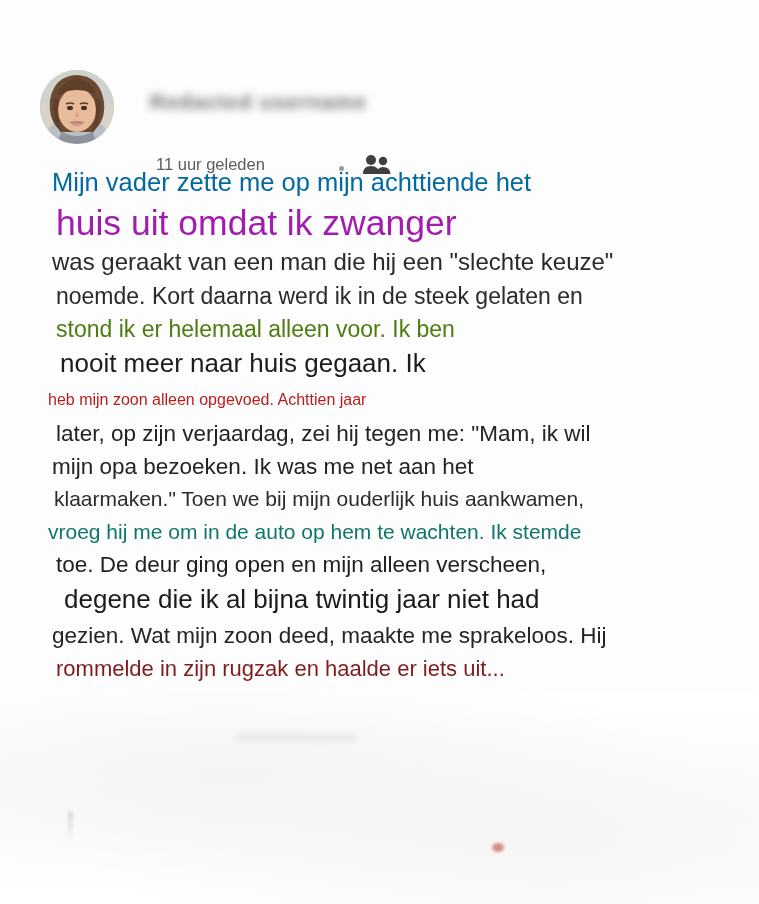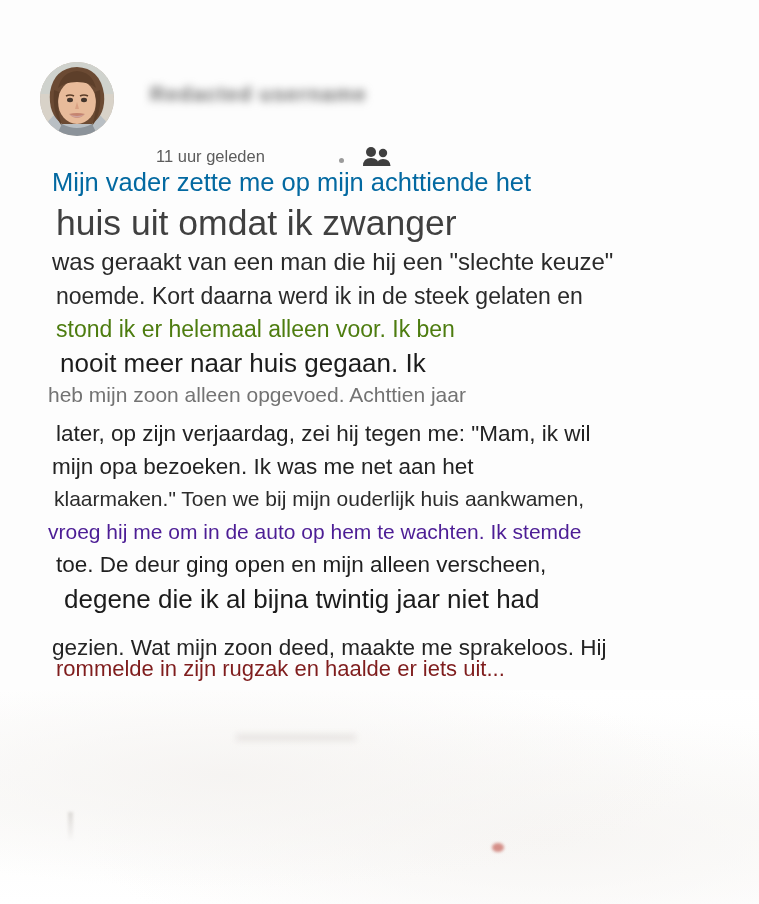--- a/index.html
+++ b/index.html
@@ -65,21 +65,21 @@
     height: 7px;
     background: rgba(196,190,186,0.3);
     filter: blur(3px);
     pointer-events: none;
   }
 
   
   .header {
     position: absolute;
     left: 0;
-    top: 8px;
+    top: 16px;
     width: 702px;
     height: 170px;
   }
   .avatar {
     position: absolute;
     left: 40px;
     top: 54px;
     width: 74px;
     height: 74px;
     border-radius: 50%;
@@ -136,39 +136,39 @@
   
   .body {
     position: absolute;
     left: 0;
     top: 168px;
     width: 759px;
   }
   .line {
     position: absolute;
     white-space: nowrap;
-    color: #404040;
+    color: #a21caf;
     font-weight: 400;
   }
   .line.accent { color: #0369a1; }
 
   .l1  { left: 52px;  top: 0px;   font-size: 25.5px; }
   .l2  { left: 56px;  top: 35px;  font-size: 35.5px; }
   .l3  { left: 52px;  top: 80px;  font-size: 24px;  color: #2a2a2a; }
   .l4  { left: 56px;  top: 115px; font-size: 23px;  color: #2a2a2a; }
   .l5  { left: 56px;  top: 148px; font-size: 23px;  color: #4d7c0f; }
   .l6  { left: 60px;  top: 180px; font-size: 26px;  color: #1c1c1c; }
-  .l7  { left: 48px;  top: 215px; font-size: 21px; color: #737373; }
+  .l7  { left: 48px;  top: 223px; font-size: 16px; color: #b91c1c; }
   .l8  { left: 56px;  top: 253px; font-size: 22.5px; color: #232323; }
   .l9  { left: 52px;  top: 286px; font-size: 22.5px; color: #232323; }
   .l10 { left: 54px;  top: 319px; font-size: 21px;  color: #2c2c2c; }
-  .l11 { left: 48px;  top: 352px; font-size: 21px;  color: #4c1d95; }
+  .l11 { left: 48px;  top: 352px; font-size: 21px;  color: #0f766e; }
   .l12 { left: 56px;  top: 384px; font-size: 22.5px; color: #1f1f1f; }
   .l13 { left: 64px;  top: 416px; font-size: 26px;  color: #1b1b1b; }
-  .l14 { left: 52px;  top: 455px; font-size: 22.5px; color: #242424; margin-top: 12px; }
+  .l14 { left: 52px;  top: 455px; font-size: 22.5px; color: #242424; }
   .l15 { left: 56px;  top: 488px; font-size: 22px;  color: #7f1d1d; }
 </style>
 </head>
 <body>
 
 <div class="post">
 
   <div class="paper-wash"></div>
   <div class="smudge-c"></div>
   <div class="smudge-a"></div>

